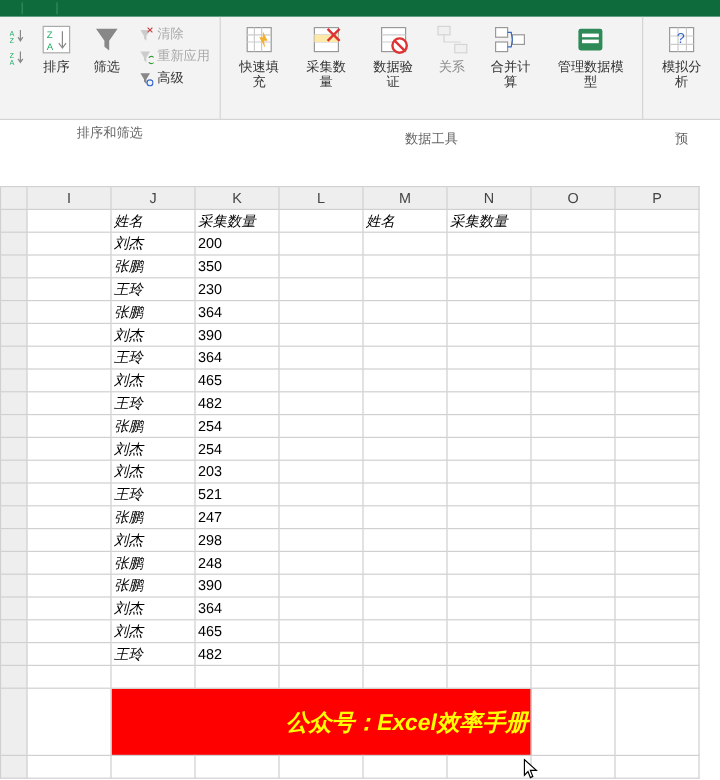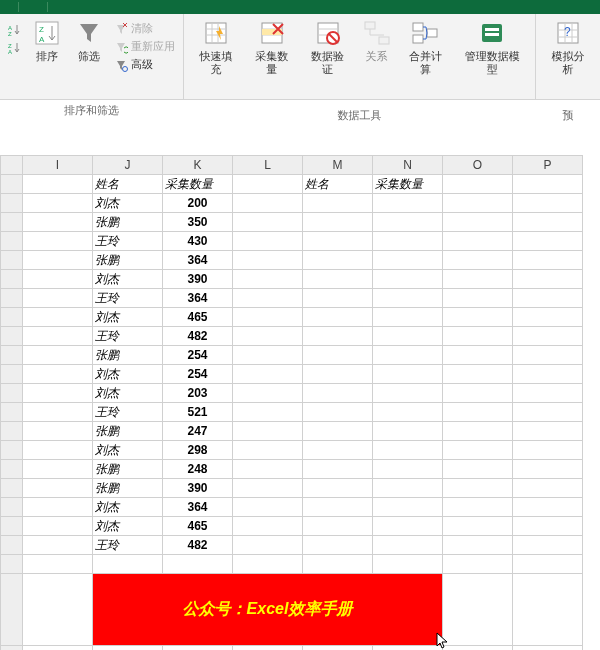--- a/index.html
+++ b/index.html
@@ -24,24 +24,24 @@
   .ico { width: 30px; height: 30px; display: flex; align-items: center; justify-content: center; }
   .ico-sm { width: 14px; height: 14px; display: inline-flex; align-items: center; justify-content: center; }
   
   .sheet-wrap { overflow: auto; height: 550px; }
   table.sheet { border-collapse: collapse; table-layout: fixed; }
   .sheet th, .sheet td { border: 1px solid #d0d0d0; height: 19px; font-size: 12px; padding: 0 2px; background: #fff; }
   .sheet th { background: #eee; color: #444; font-weight: normal; text-align: center; }
   .sheet th.rowhdr { background: #eee; width: 22px; min-width: 22px; }
   .sheet th.colhdr { width: 70px; min-width: 70px; }
   .sheet td { width: 70px; min-width: 70px; }
-  .sheet td.num { text-align: center; font-weight: bold; }
+  .sheet td.num { text-align: left; }
   .sheet td.txt { text-align: left; font-style: italic; }
   
-  .banner td { background: #ff0000; color: yellow; font-size: 16px; font-style: italic; font-weight: bold; text-align: center; height: 72px; }
+  .banner td { background: #ff0000; color: yellow; font-size: 19px; font-style: italic; font-weight: bold; text-align: right; height: 56px; }
   
   .cursor-arrow { position: absolute; left: 436px; top: 632px; pointer-events: none; }
 </style>
 </head>
 <body>
 
 <div class="titlebar">
   <span></span>
   <span class="titlebar-sep"></span>
   <span></span>
@@ -259,21 +259,21 @@
           <td></td>
           <td></td>
           <td></td>
           <td></td>
           <td></td>
         </tr>
         <tr>
           <th class="rowhdr"></th>
           <td></td>
           <td class="txt">王玲</td>
-          <td class="num">430</td>
+          <td class="num">230</td>
           <td></td>
           <td></td>
           <td></td>
           <td></td>
           <td></td>
         </tr>
         <tr>
           <th class="rowhdr"></th>
           <td></td>
           <td class="txt">张鹏</td>

